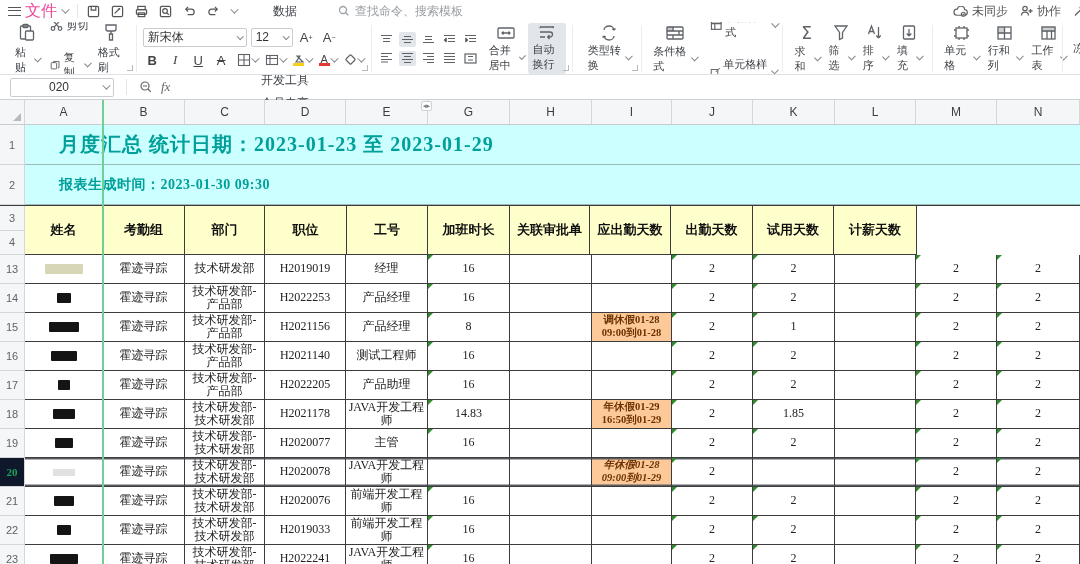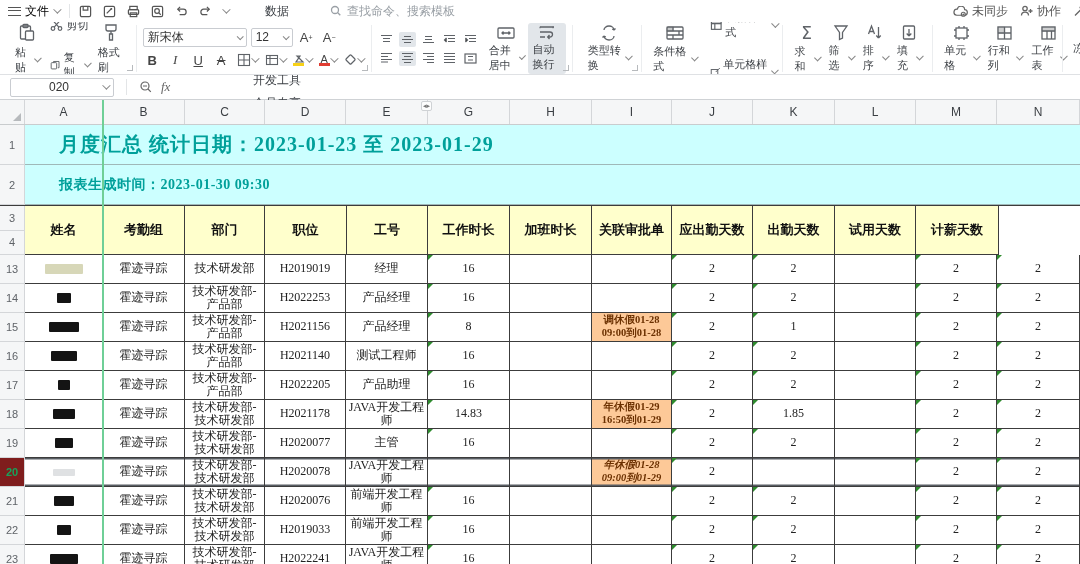--- a/index.html
+++ b/index.html
@@ -1,21 +1,21 @@
 <!DOCTYPE html>
 <html><head>
 <meta charset="utf-8">
 <style>
   * { margin:0; padding:0; box-sizing:border-box; }
   body { font-family:"Liberation Sans","DejaVu Sans",sans-serif; background:#fff; }
   .app { position:relative; width:1080px; height:564px; overflow:hidden; background:#fff; font-size:12px; color:#333; }
 
   
   .menubar { height:22px; display:flex; align-items:center; padding:0 8px; background:#fff; gap:4px; white-space:nowrap; }
-  .mb-file { display:flex; align-items:center; gap:4px; font-size:12px; color:#000000; margin-right:6px; }
+  .mb-file { display:flex; align-items:center; gap:4px; font-size:16px; color:#ec4899; margin-right:6px; }
   .hamburger { width:13px; height:9px; border-top:1.5px solid #555; border-bottom:1.5px solid #555; position:relative; }
   .hamburger:before { content:""; position:absolute; left:0; right:0; top:2.5px; border-top:1.5px solid #555; }
   .chev { width:6px; height:6px; border-right:1.2px solid #888; border-bottom:1.2px solid #888; transform:rotate(45deg) translateY(-2px); display:inline-block; }
   .qicons { display:flex; align-items:center; gap:9px; margin-right:10px; padding-left:8px; border-left:1px solid #e3e5e7; }
   .qico { width:15px; height:14px; display:flex; align-items:center; justify-content:center; cursor:pointer; }
   .qico svg { stroke:#555; fill:none; stroke-width:1.3; }
   .mb-tabs { display:flex; align-items:center; gap:2px;flex-direction:column; }
   .mtab { padding:2px 11px; font-size:12px; color:#3b3f44; border-radius:10px; cursor:pointer; }
   .mtab.active { background:#17a35b; color:#fff; }
   .mb-search { display:flex; align-items:center; gap:5px; color:#9aa0a6; margin-left:14px; font-size:12px; flex:1; }
@@ -62,21 +62,21 @@
   
   .sheet { position:relative; height:464px; overflow:hidden; background:#fff; font-family:"Liberation Serif","DejaVu Serif",serif; }
   .colheaders { display:flex; height:25px; background:#f5f6f7; border-bottom:1px solid #c9ccce; position:relative; font-family:"Liberation Sans",sans-serif; }
   .cornercell { width:25px; height:100%; border-right:1px solid #d4d6d9; position:relative; background:#f5f6f7; }
   .cornercell:after { content:""; position:absolute; right:3px; bottom:3px; border-left:8px solid transparent; border-bottom:8px solid #b7babd; }
   .colh { height:100%; display:flex; align-items:center; justify-content:center; font-size:12px; color:#3b3f44; border-right:1px solid #d4d6d9; cursor:pointer; }
   .hiddenmark { position:absolute; top:1px; font-size:7px; color:#777; background:#fdfdfd; border:1px solid #cfd2d5; border-radius:2px; padding:0 1px; line-height:8px; z-index:6; }
   .rowsarea { position:relative; }
   .srow { display:flex; }
   .rn { width:25px; background:#f5f6f7; border-right:1px solid #d4d6d9; border-bottom:1px solid #d4d6d9; display:flex; align-items:center; justify-content:center; font-size:11px; color:#5f6368; font-family:"Liberation Sans",sans-serif; cursor:pointer; }
-  .rn.sel { color:#17a35b; font-weight:bold; background:#7f1d1d; }
+  .rn.sel { color:#17a35b; font-weight:bold; background:#0f172a;font-family:Liberation Serif, serif; }
   .rn-pair { width:25px; display:flex; flex-direction:column; font-family:"Liberation Sans",sans-serif; }
   .rn-pair .half { flex:1; background:#f5f6f7; border-right:1px solid #d4d6d9; border-bottom:1px solid #d4d6d9; display:flex; align-items:center; justify-content:center; font-size:11px; color:#5f6368; cursor:pointer; }
   .titlecell { background:#ccffff; color:#00a09a; font-weight:bold; display:flex; align-items:center; padding-left:34px; letter-spacing:1px; border-bottom:1px solid #9fb8b8; cursor:cell; }
   .t1 { font-size:20px; }
   .t2 { font-size:14px; letter-spacing:0.5px; }
   .hcell { background:#ffffcc; border-right:1px solid #3c3c3c; border-bottom:1px solid #3c3c3c; display:flex; align-items:center; justify-content:center; font-weight:bold; font-size:13px; color:#111; text-align:center; cursor:cell; }
   .hrow .hcell:first-of-type, .drow .dcell:first-of-type { border-left:1px solid #3c3c3c; }
   .hrow { border-top:1px solid #3c3c3c; }
   .dcell { position:relative; background:#fff; border-right:1px solid #3c3c3c; border-bottom:1px solid #3c3c3c; display:flex; align-items:center; justify-content:center; text-align:center; font-size:12px; color:#222; line-height:1.1; padding:0 2px; white-space:pre-line; word-break:break-all; cursor:cell; }
   .dcell.orange { background:#fdc998; font-weight:bold; font-size:10.5px; color:#6b3000; line-height:1.2; }
@@ -526,21 +526,20 @@
         <div class="srow hrow" style="height: 50px;">
           <div class="rn-pair">
             <div class="half">3</div>
             <div class="half">4</div>
           </div>
           <div class="hcell" style="width: 78px;">姓名</div>
           <div class="hcell" style="width: 82px;">考勤组</div>
           <div class="hcell" style="width: 80px;">部门</div>
           <div class="hcell" style="width: 82px;">职位</div>
           <div class="hcell" style="width: 81px;">工号</div>
-          <div class="hcell" style="width: 82px;">工作时长</div>
           <div class="hcell" style="width: 82px;">加班时长</div>
           <div class="hcell" style="width: 80px;">关联审批单</div>
           <div class="hcell" style="width: 81px;">应出勤天数</div>
           <div class="hcell" style="width: 82px;">出勤天数</div>
           <div class="hcell" style="width: 81px;">试用天数</div>
           <div class="hcell" style="width: 83px;">计薪天数</div>
         </div>
         <div class="srow drow" style="height: 29px;">
           <div class="rn" style="height: 100%;">13</div>
           <div class="dcell" style="width: 78px;"><span class="blob light" style="width: 38px;"></span></div>

